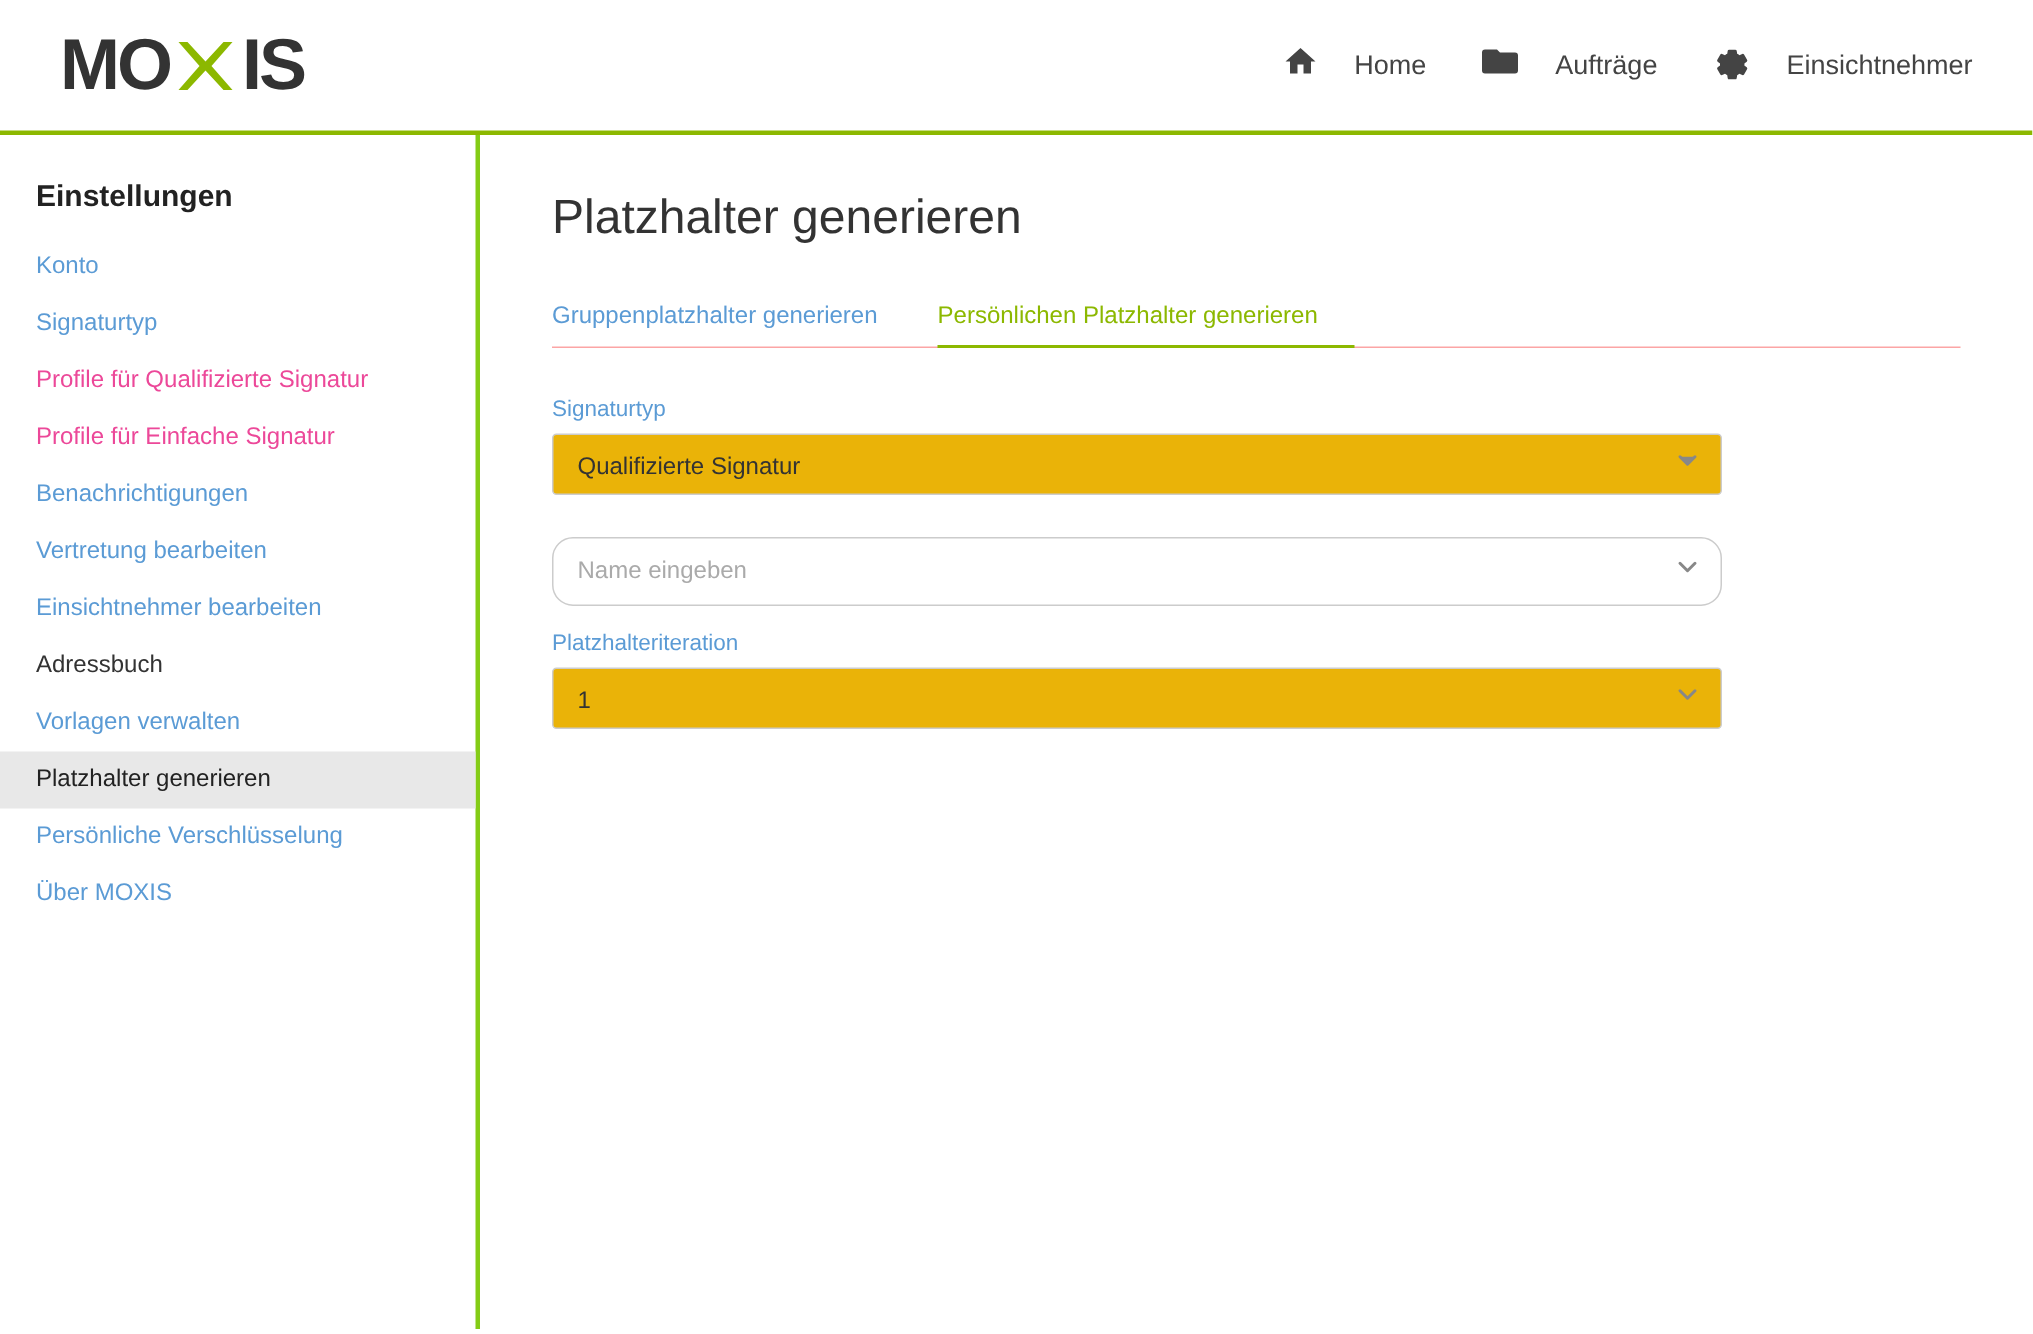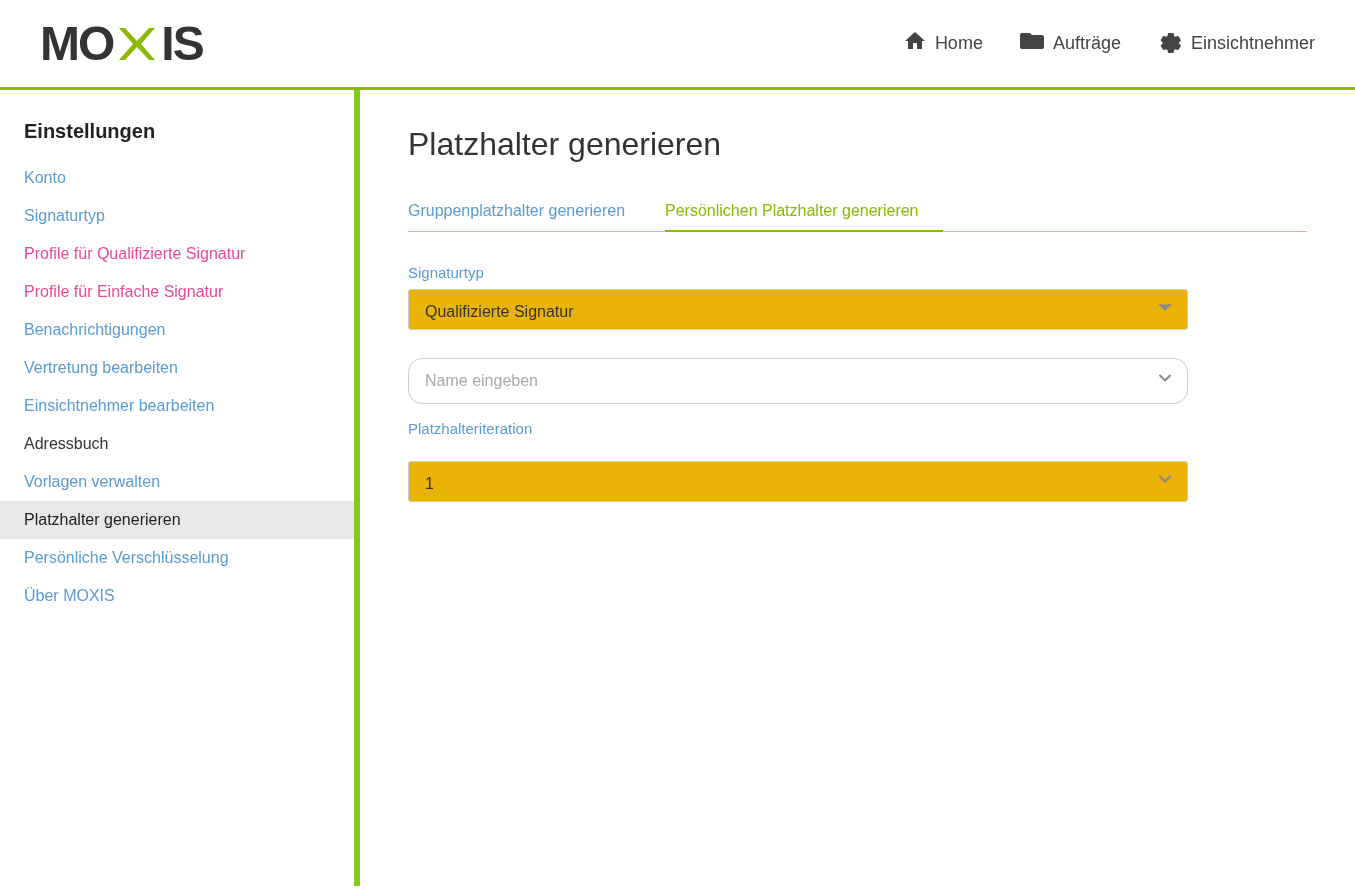--- a/index.html
+++ b/index.html
@@ -35,42 +35,42 @@
     }
 
     .nav {
       display: flex;
       align-items: center;
       gap: 36px;
     }
     .nav-item {
       display: flex;
       align-items: center;
-      gap: 8px;
+      gap: 24px;
       font-size: 18px;
       color: #444;
       cursor: pointer;
       text-decoration: none;
     }
     .nav-icon {
       font-size: 22px;
       color: #444;
     }
 
     
     .layout {
       display: flex;
       min-height: calc(100vh - 93px);
     }
 
     
     .sidebar {
-      width: 360px;
+      width: 320px;
       padding: 30px 0;
-      border-right: 6px solid #84cc16;
+      border-right: 3px solid #84cc16;
       flex-shrink: 0;
     }
     .sidebar-title {
       font-size: 20px;
       font-weight: 700;
       color: #222;
       padding: 0 24px 16px 24px;
     }
     .sidebar-item {
       display: block;
@@ -178,21 +178,21 @@
       border-radius: 14px;
       color: #aaa;
       background: #fff;
     }
     .name-input-wrapper input::placeholder {
       color: #aaa;
     }
     .iteration-label {
       font-size: 15px;
       color: #5b9bd5;
-      margin-bottom: 24px;
+      margin-bottom: 8px;
       display: block;
     }
   </style>
 </head>
 <body>
 
 <header class="header">
   <div class="logo">
     <span>MO</span>
     <span class="logo-arrow">

